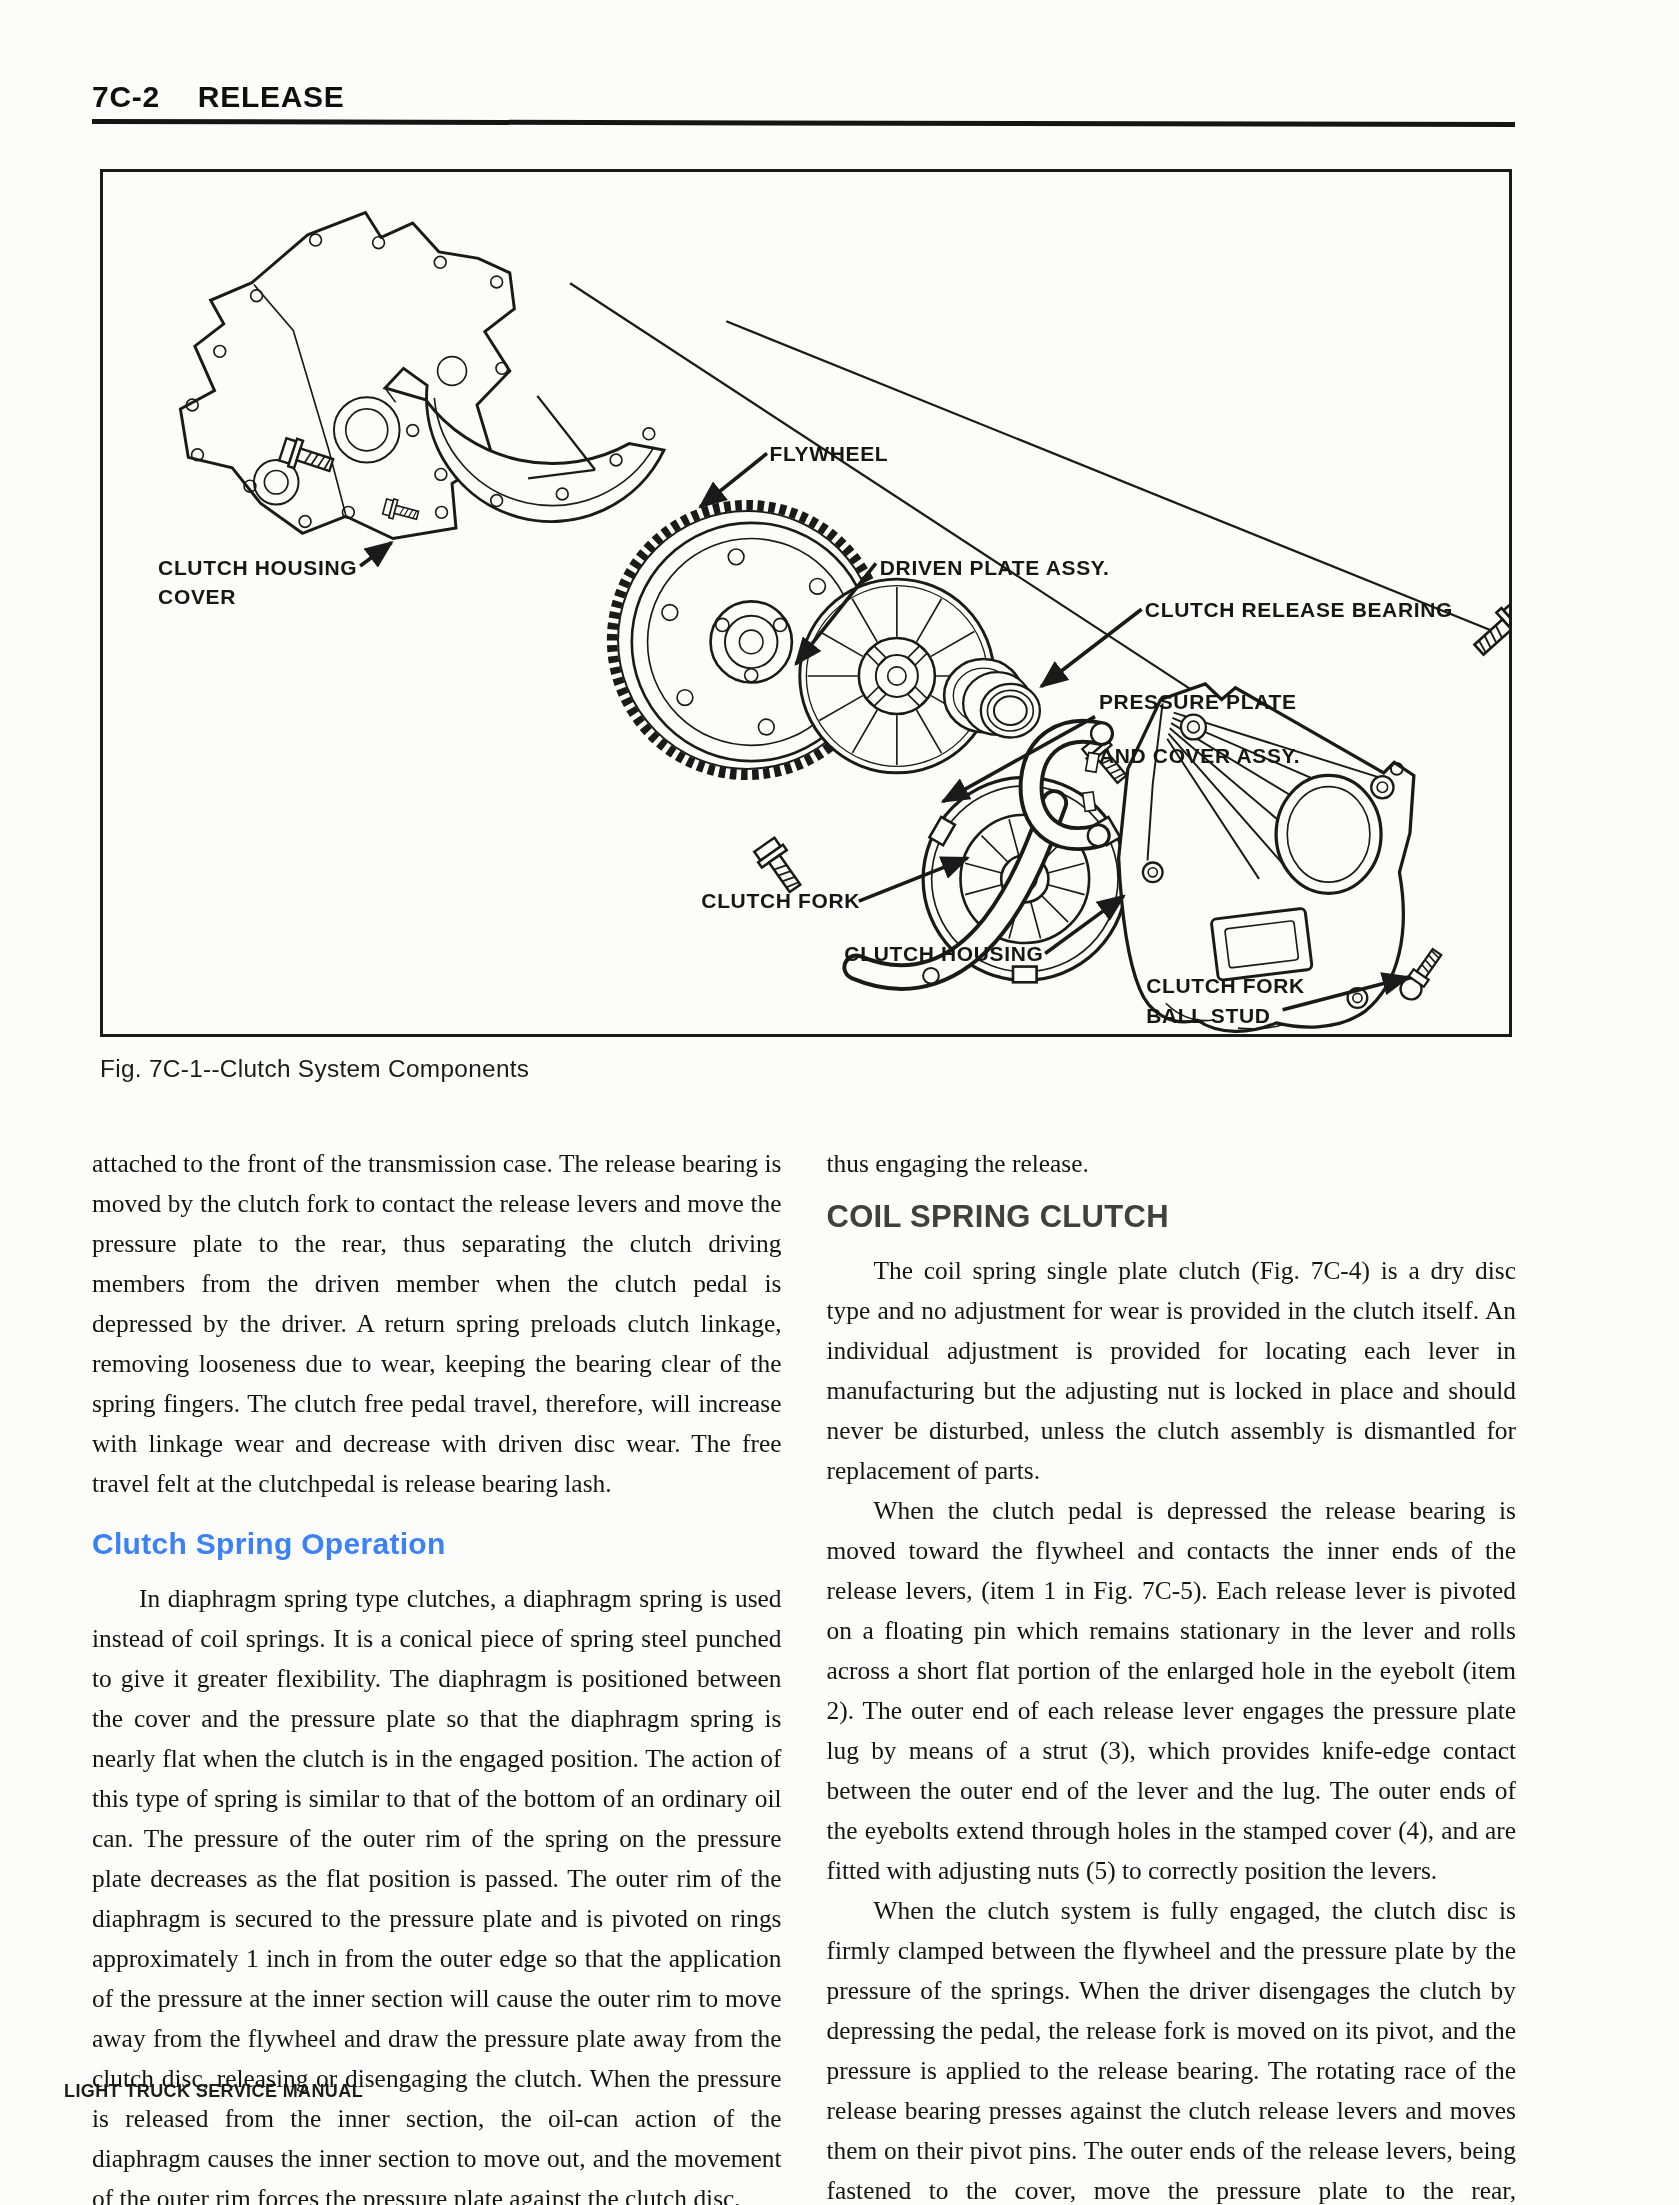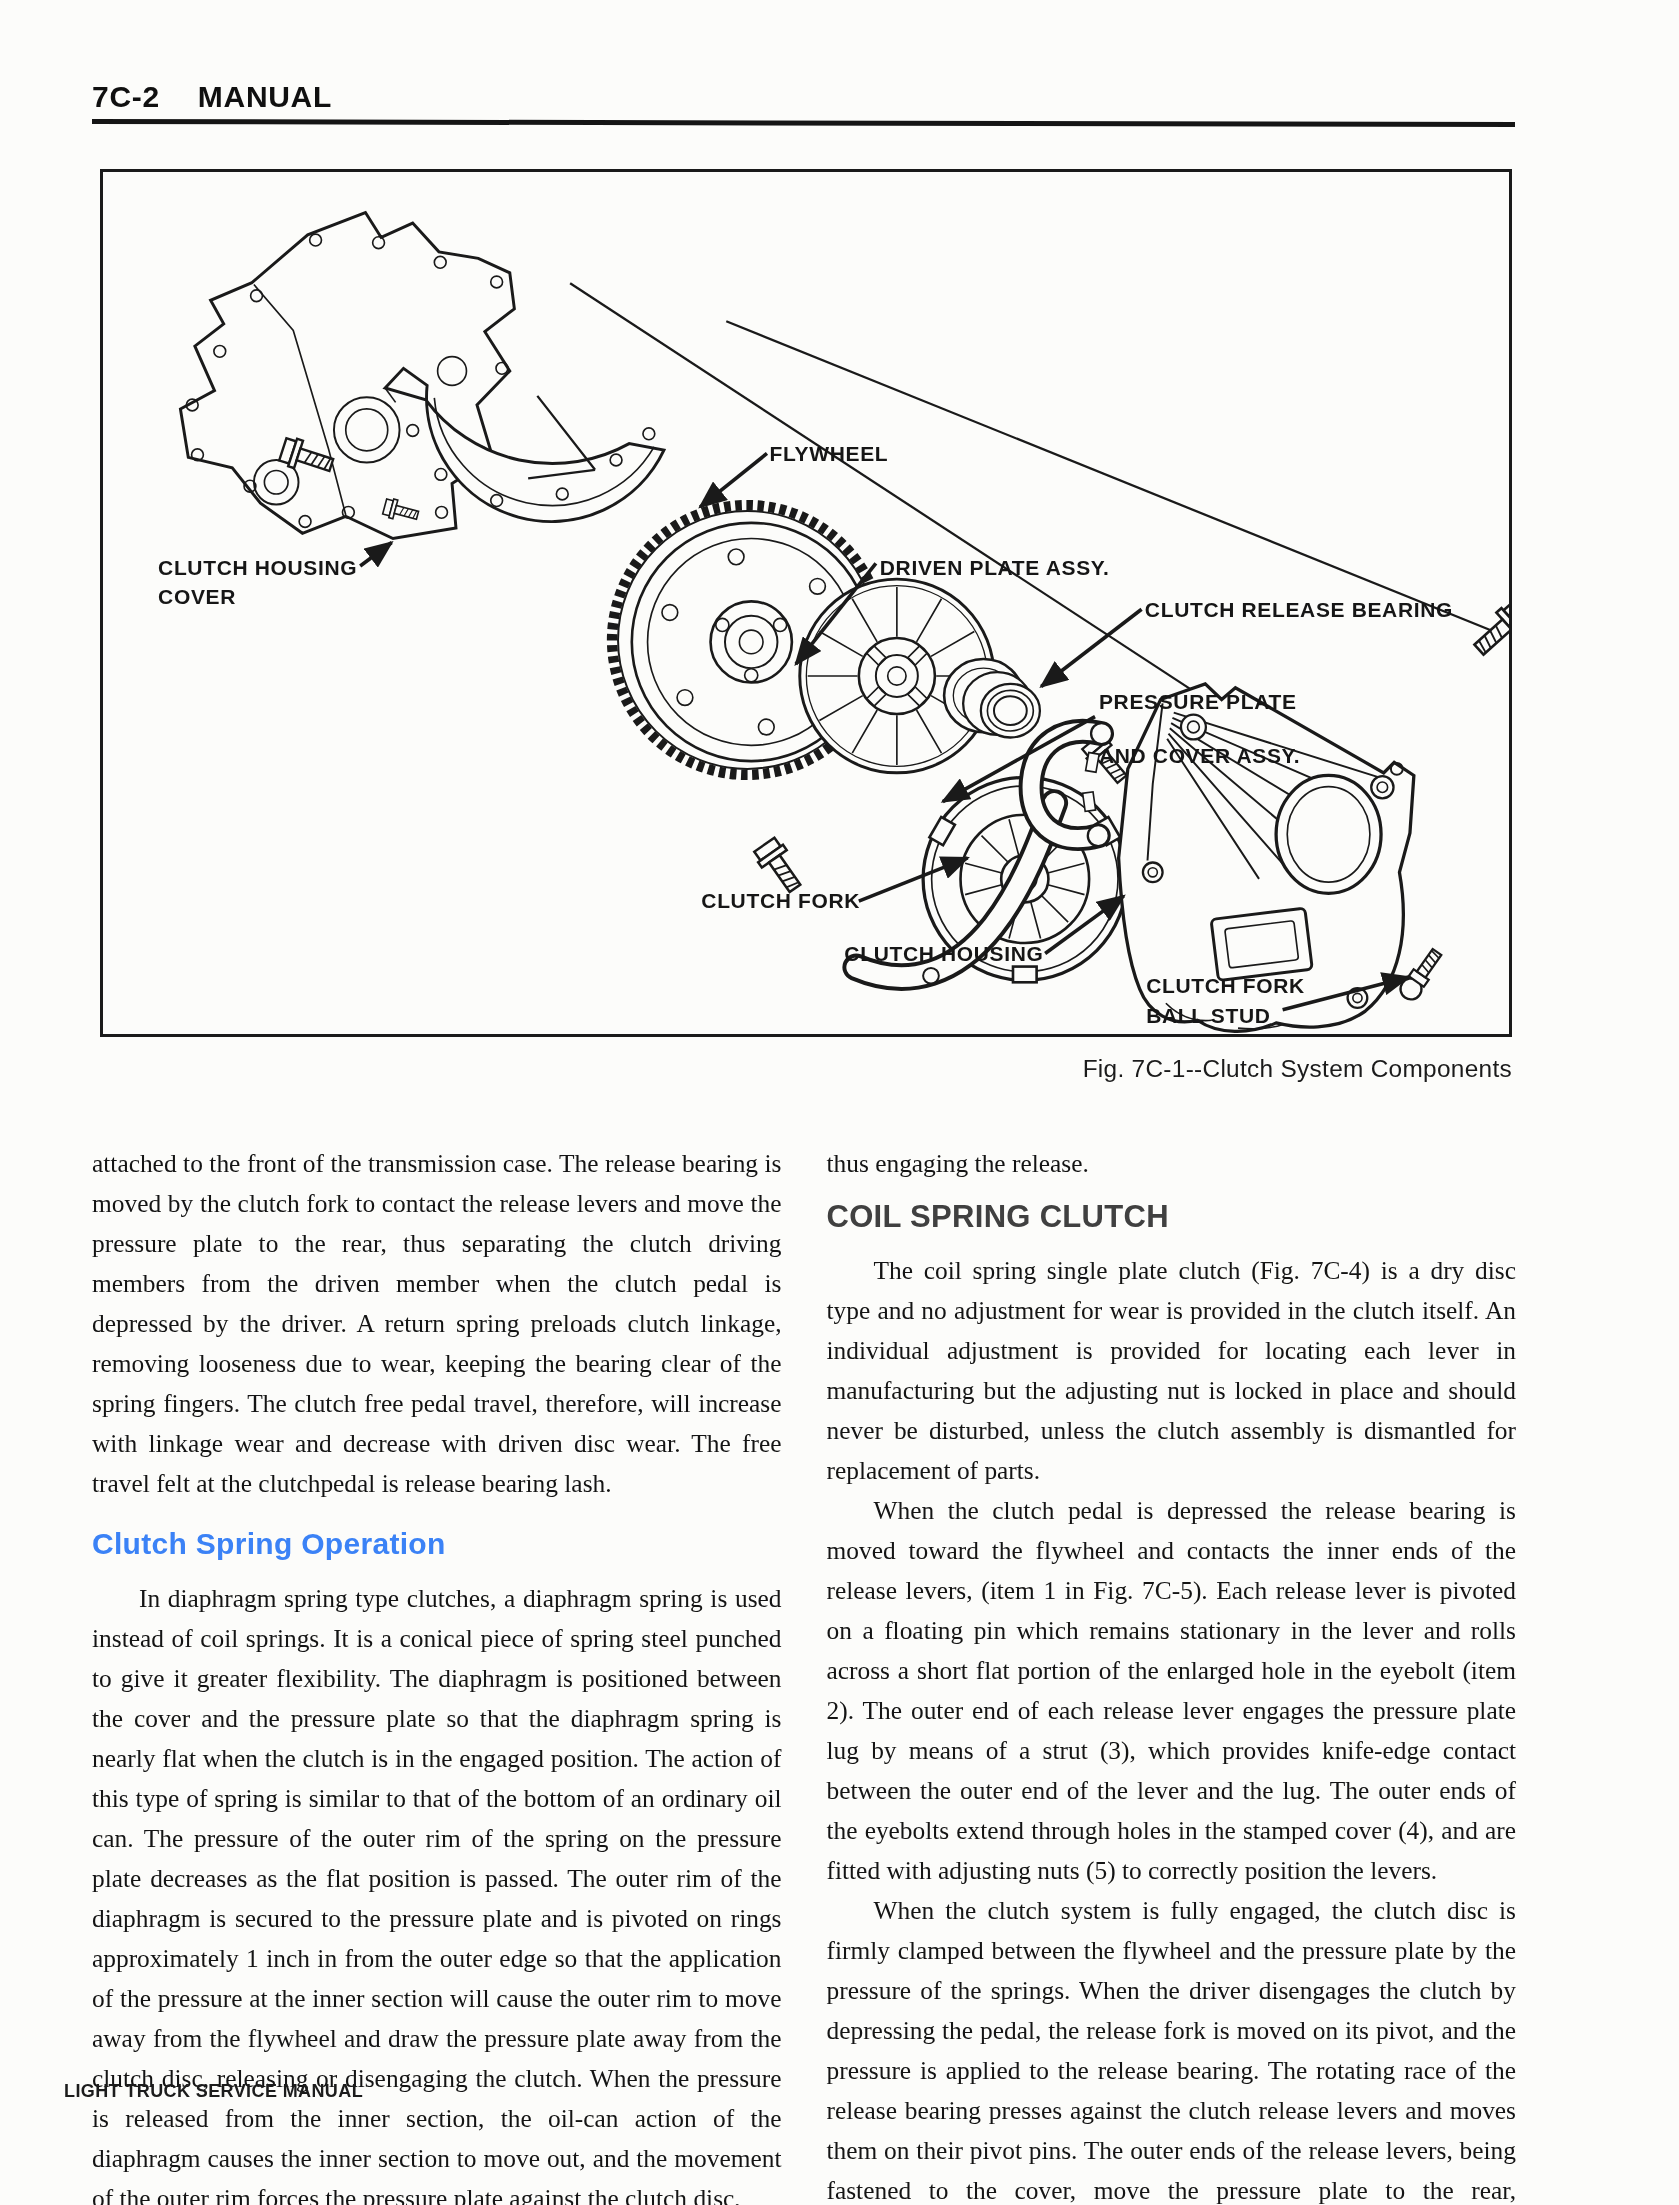--- a/index.html
+++ b/index.html
@@ -24,21 +24,21 @@
     background:#151515;transform:rotate(0.12deg);transform-origin:left center;
   }
   
   .figbox{
     position:absolute;left:100px;top:169px;width:1412px;height:868px;
     border:3.3px solid #1a1a1a;box-sizing:border-box;background:#fcfcfa;
   }
   .figbox svg{display:block;width:100%;height:100%;}
   .figcap{
     position:absolute;left:100px;top:1055px;width:1412px;
-    text-align:right;
+    text-align:left;
     font-family:"Liberation Sans",sans-serif;
     font-size:24.4px;color:#1b1b1b;letter-spacing:0.3px;
   }
   
   .cols{
     position:absolute;left:92px;top:1143px;width:1424px;
     display:flex;gap:45px;
   }
   .col{width:690px;}
   .col p{
@@ -71,21 +71,21 @@
     font-family:"Liberation Sans",sans-serif;
     font-weight:bold;font-size:32px;letter-spacing:1px;fill:#161616;
   }
 </style>
 </head>
 <body>
 
 <div class="page">
 
   <div class="hdr">
-    <span class="sec">7C-2</span><span>MANUAL</span>
+    <span class="sec">7C-2</span><span>RELEASE</span>
   </div>
   <div class="hdr-rule"></div>
 
   <div class="figbox">
     <svg viewBox="0 0 2143 1317" preserveAspectRatio="none">
       <defs>
         <marker id="ah" viewBox="0 0 12 10" refX="11" refY="5" markerWidth="8" markerHeight="6.6" orient="auto">
           <path d="M0,0 L12,5 L0,10 Z" fill="#1a1a1a"></path>
         </marker>
         <g id="bolt">

